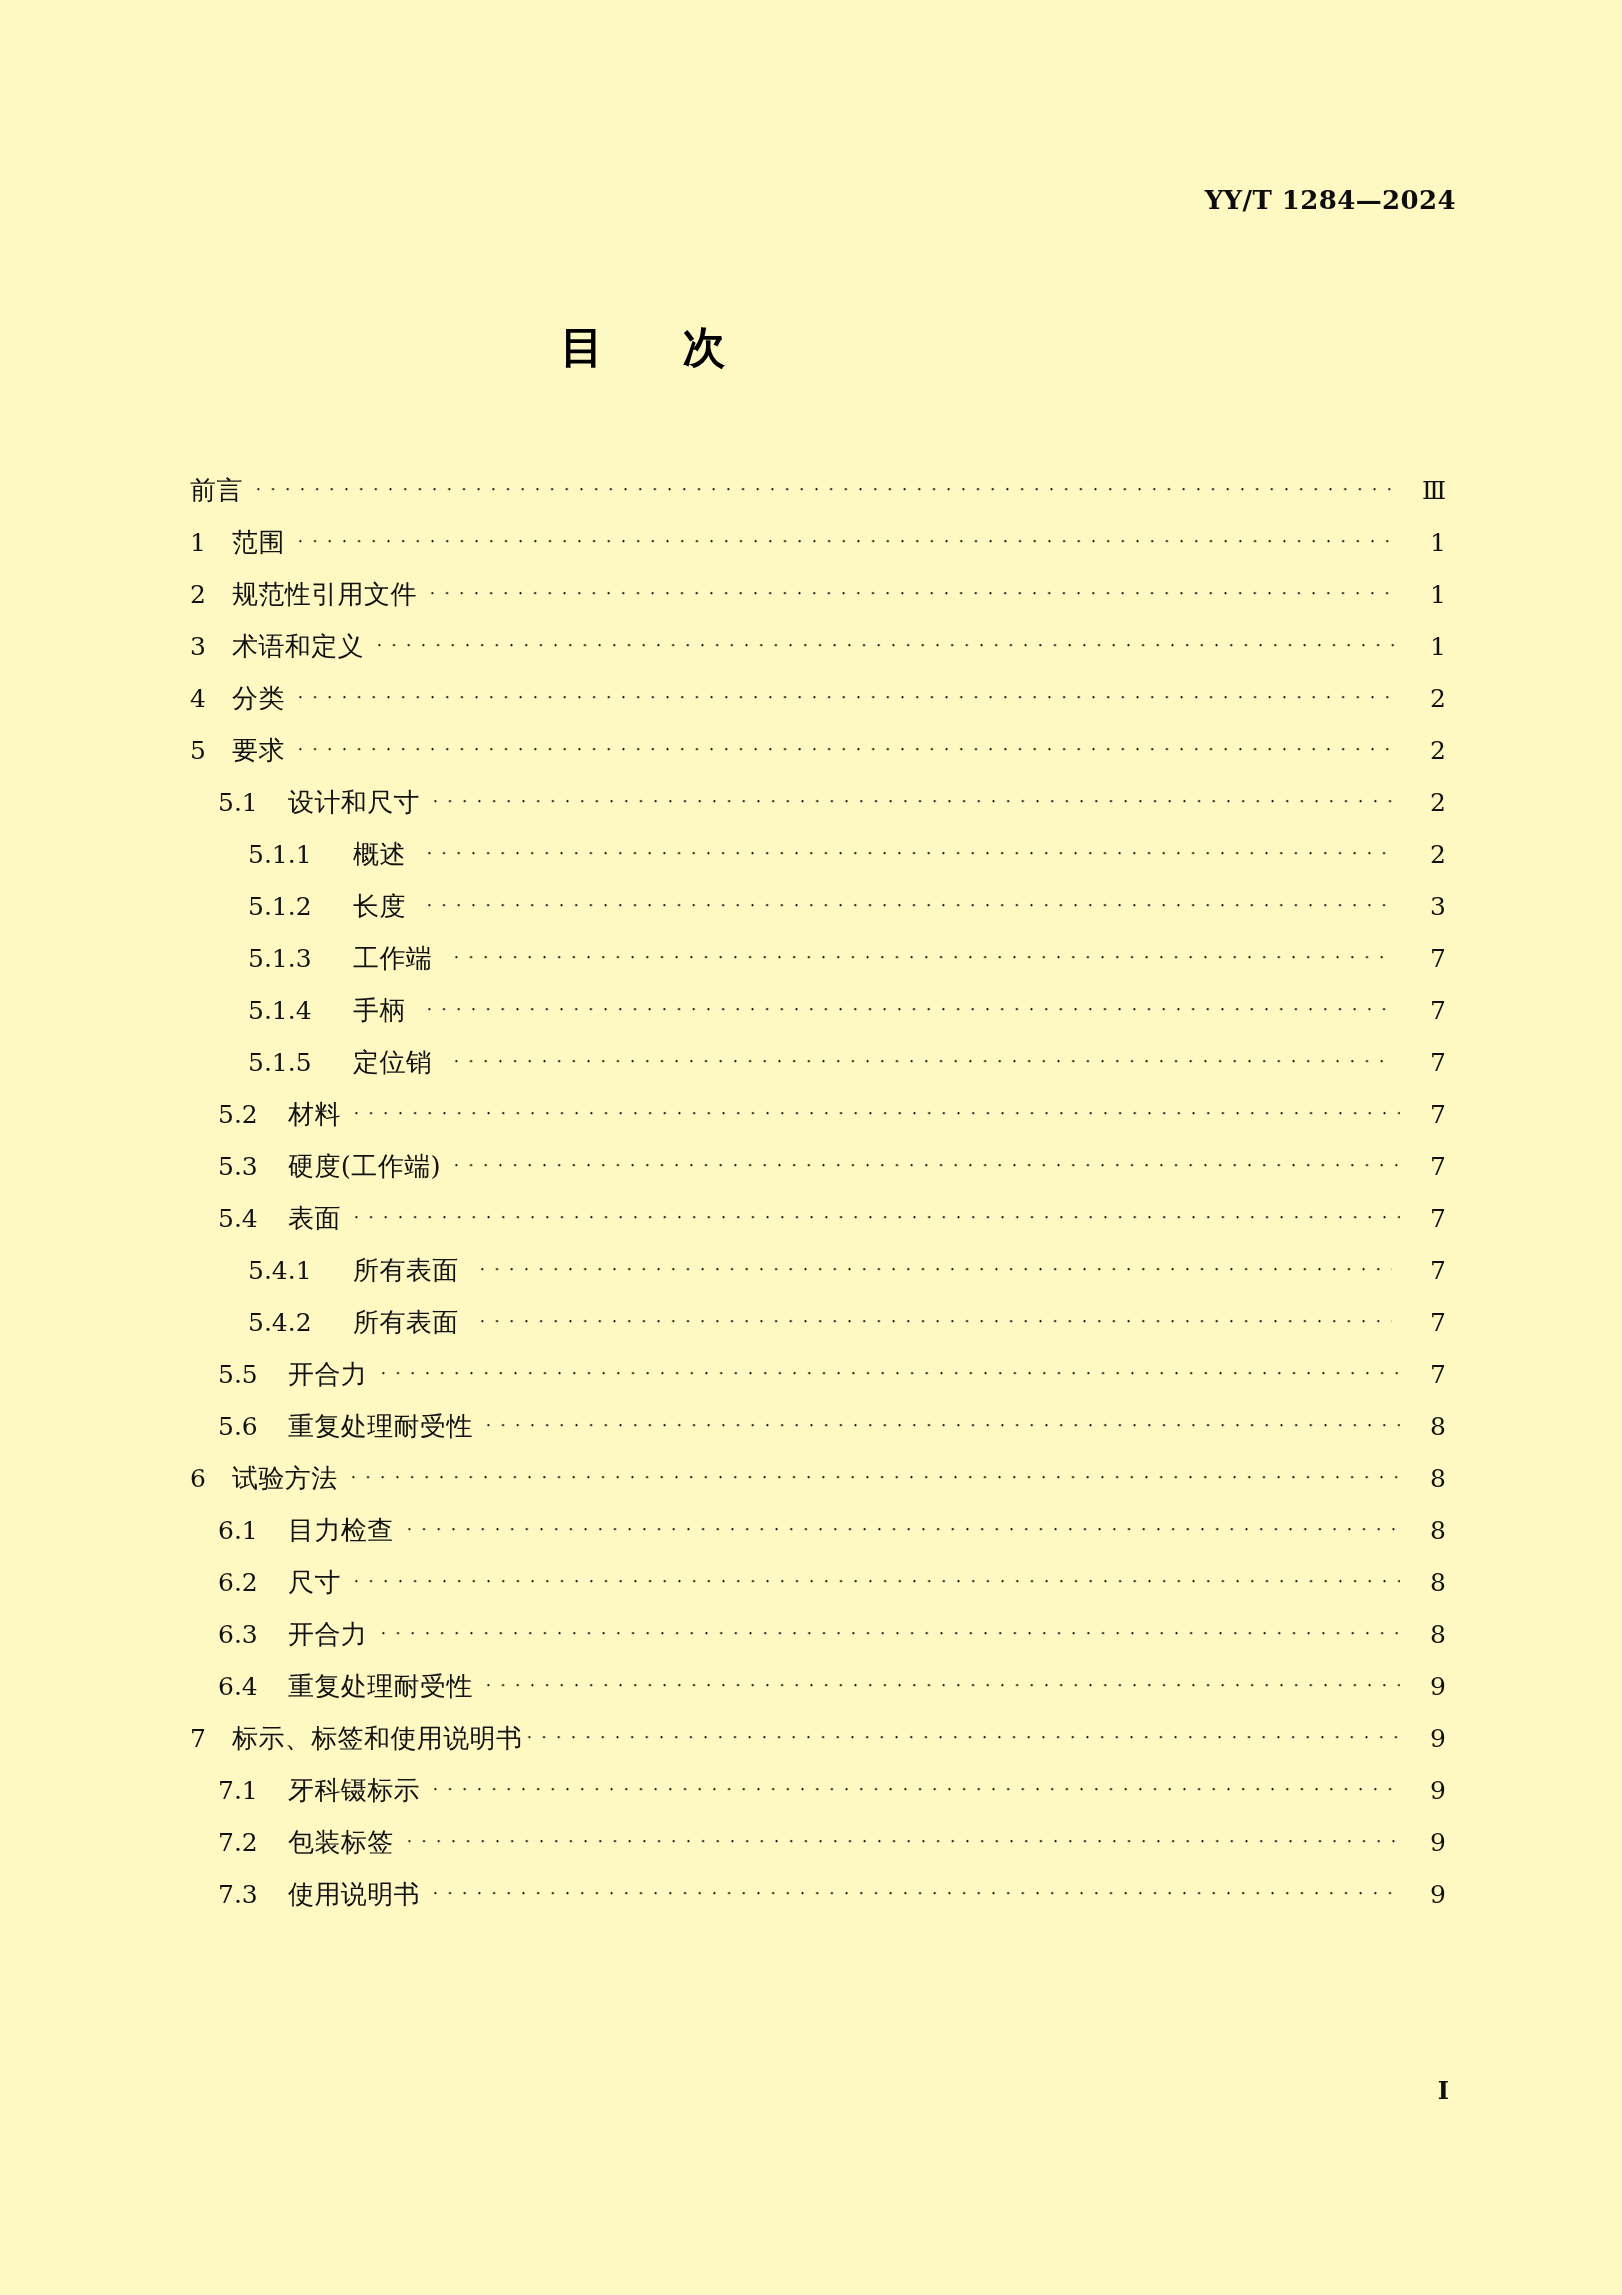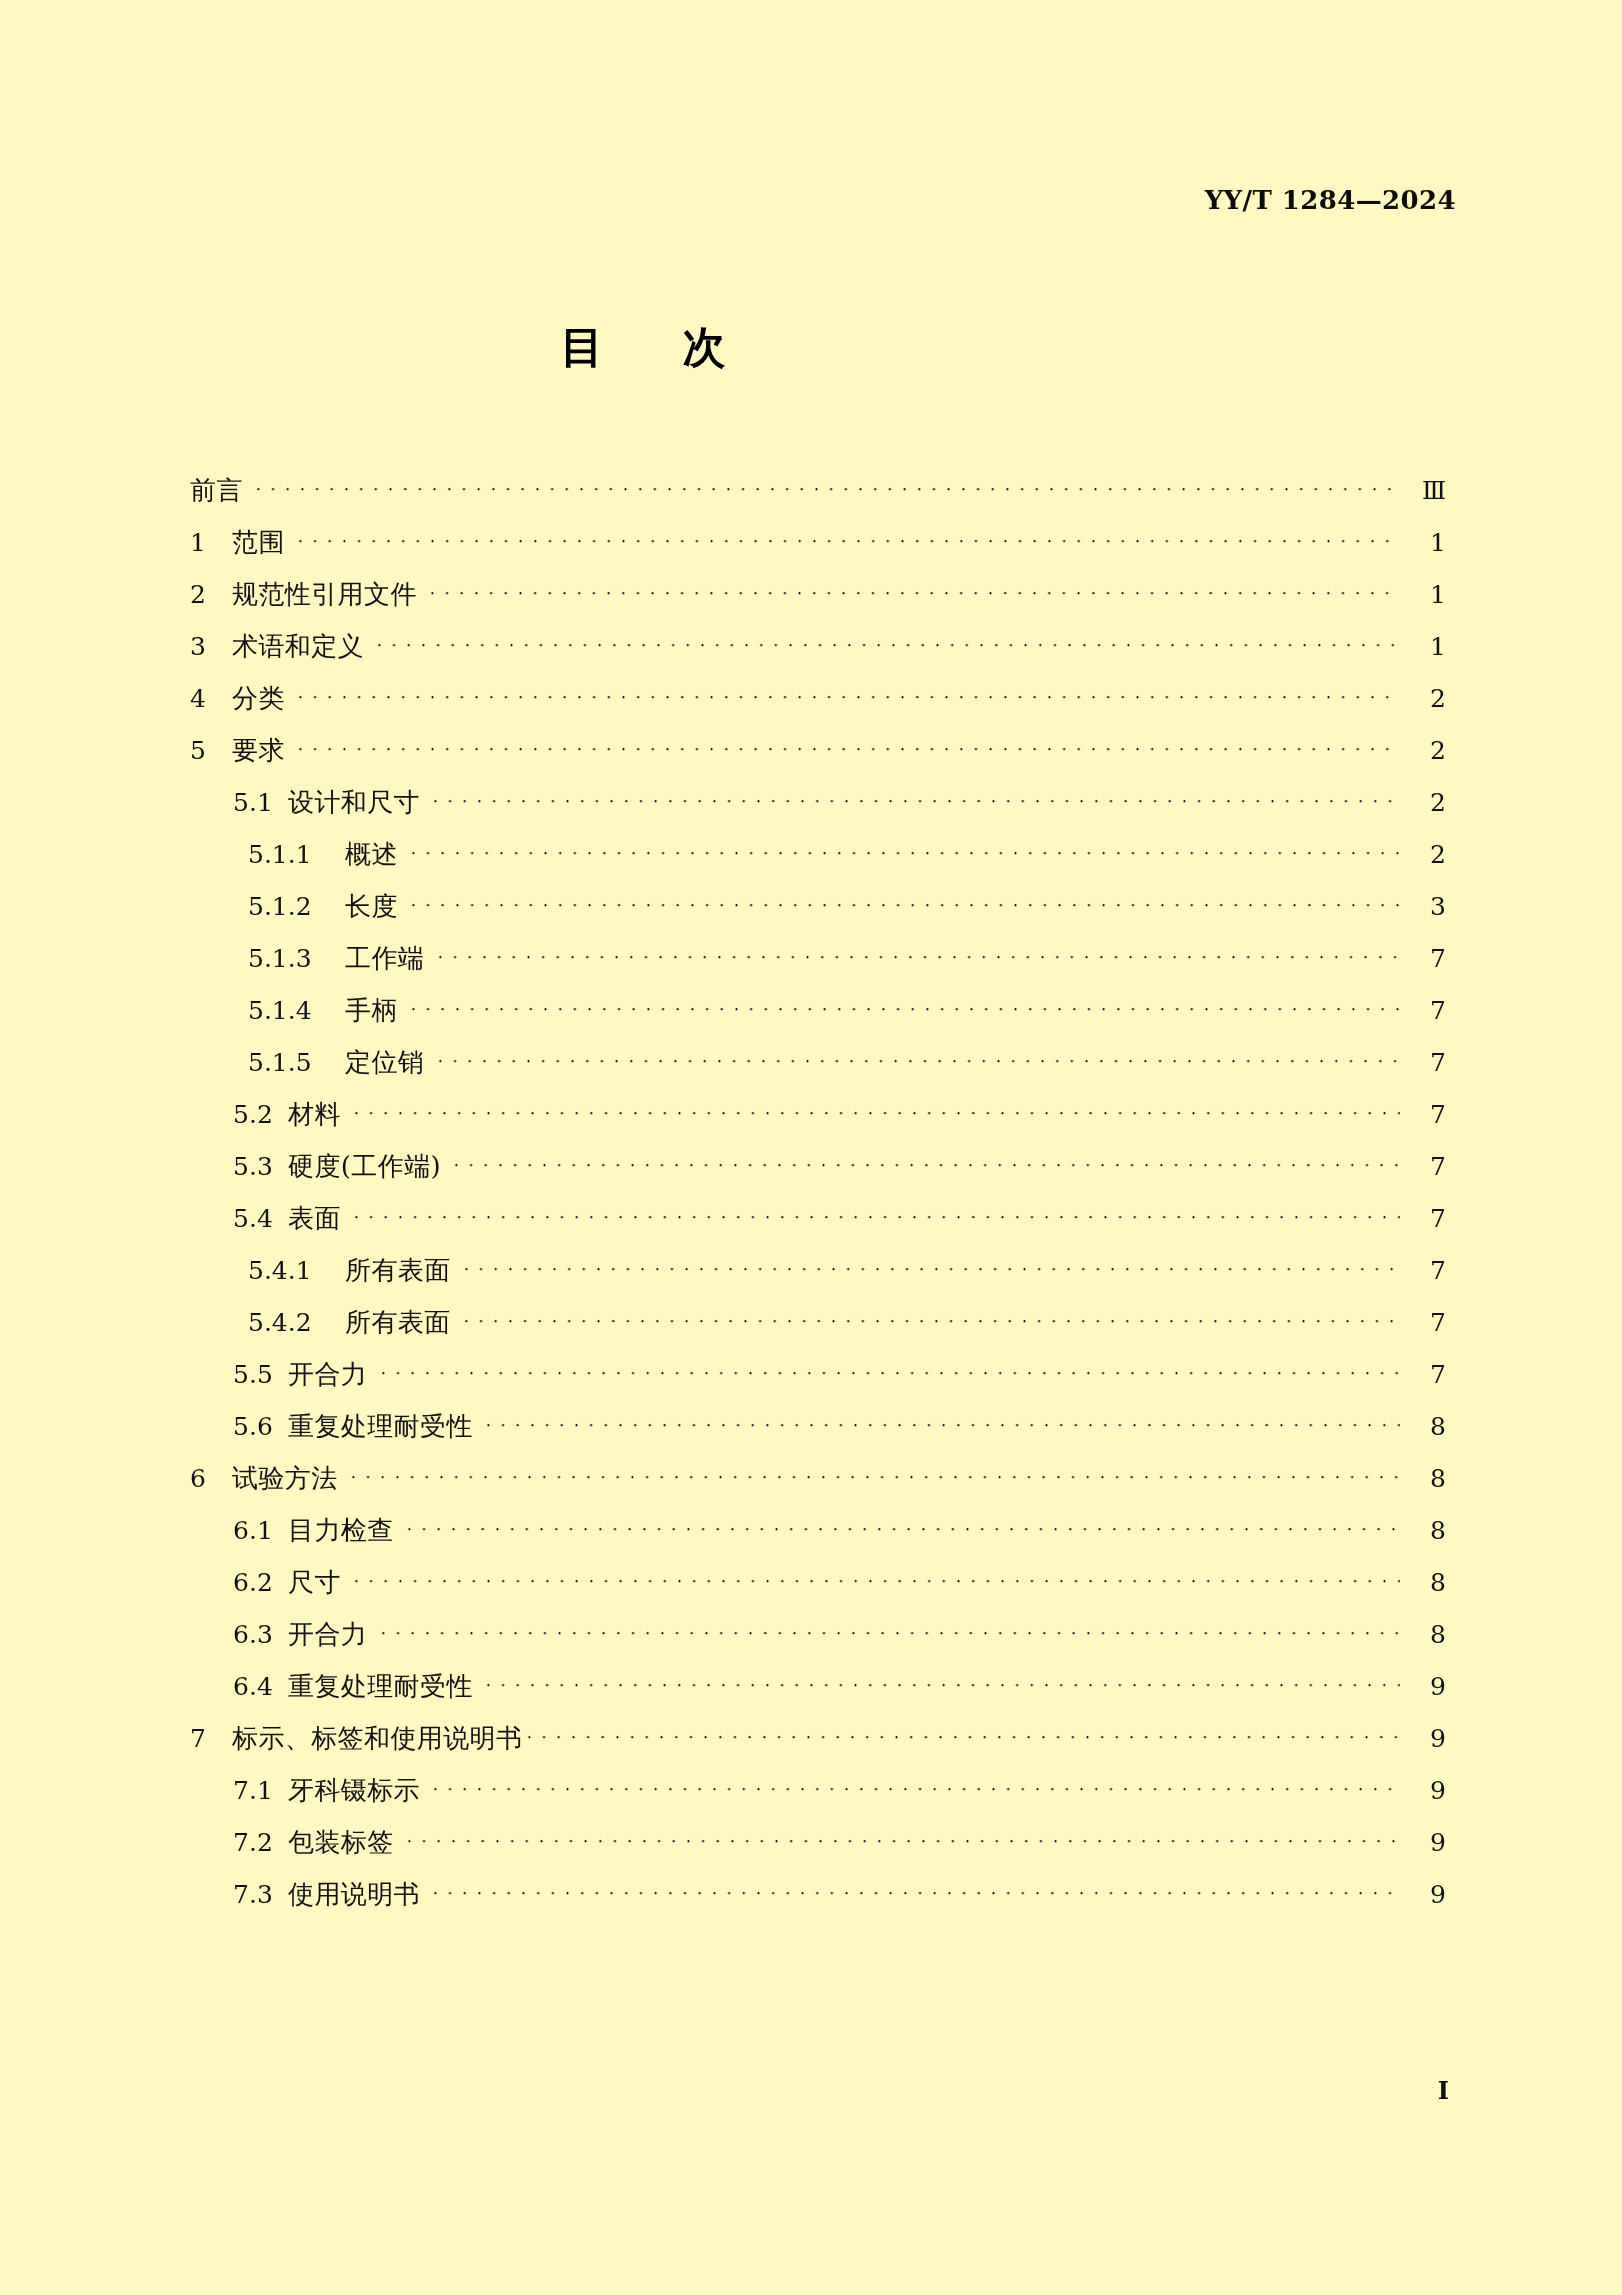--- a/index.html
+++ b/index.html
@@ -66,31 +66,31 @@
     height: 52px;
     font-size: 25px;
     line-height: 52px;
     color: #121212;
     white-space: nowrap;
   }
 
   
   .lvl-0 { padding-left: 0px; }
   .lvl-1 { padding-left: 28px; }
-  .lvl-2 { padding-left: 58px; }
+  .lvl-2 { padding-left: 58px; gap: 8px; }
 
   .toc-num {
     font-family: "DejaVu Serif", "Liberation Serif", serif;
     font-size: 25px;
     display: inline-block;
     flex: 0 0 auto;
   }
   
   .lvl-0 .toc-num { min-width: 42px; }
-  .lvl-1 .toc-num { min-width: 70px; text-align: center; }
+  .lvl-1 .toc-num { min-width: 70px; }
   .lvl-2 .toc-num { min-width: 97px; }
   .toc-num.empty { min-width: 0; }
 
   .toc-label {
     font-family: "DejaVu Serif", "Liberation Serif", serif;
     font-size: 26px;
     flex: 0 0 auto;
     padding-right: 8.3px;
     letter-spacing: 0.4px;
   }

